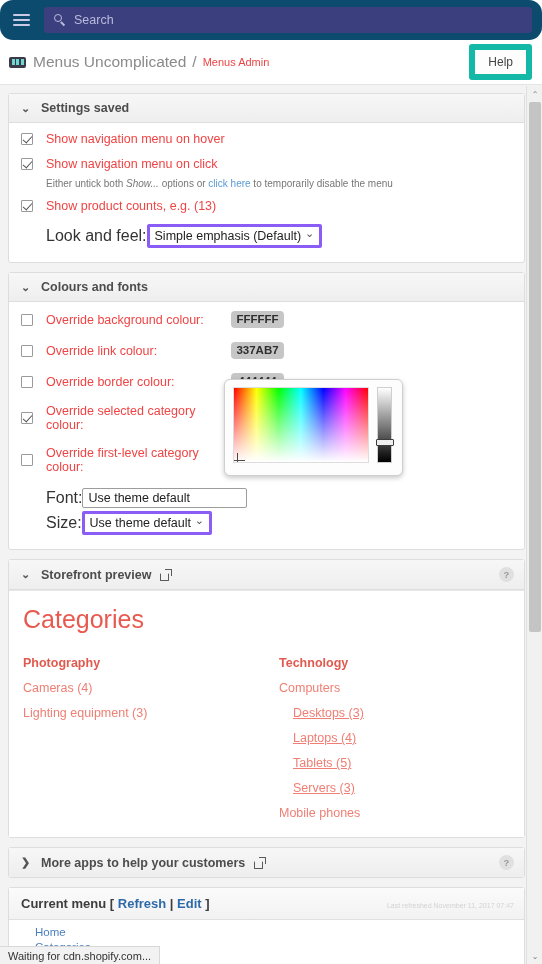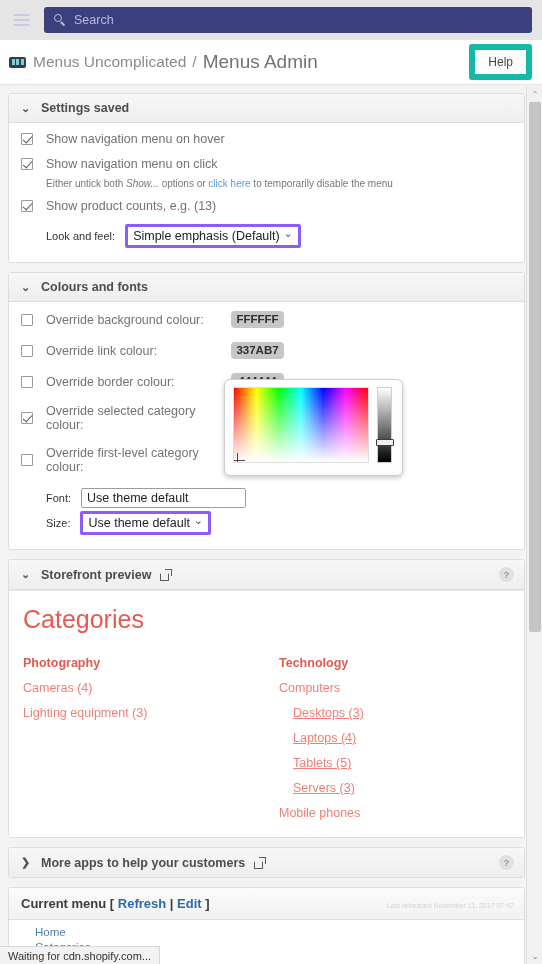--- a/index.html
+++ b/index.html
@@ -7,22 +7,22 @@
     margin: 0; padding: 0;
     width: 542px; height: 964px;
     overflow: hidden;
     background: #ffffff;
     font-family: "Liberation Sans", sans-serif;
   }
   .app { position: relative; width: 542px; height: 964px; overflow: hidden; }
 
   
   .topbar {
-    height: 40px; background: #e5e5e5;
-    display: flex; align-items: center; padding: 0 10px 0 8px;
+    height: 40px; background: #0c4a6e;
+    display: flex; align-items: center; padding: 0 10px 0 8px; border-radius: 13px;
   }
   .hamburger { width: 26px; height: 26px; display: flex; flex-direction: column;
     justify-content: center; align-items: center; gap: 3px; cursor: pointer; margin-right: 10px; }
   .hamburger span { display:block; width: 17px; height: 2px; background: #c9cbe4; border-radius: 1px; }
   .searchbox {
     flex: 1; height: 26px; background: #3b3f7d; border-radius: 3px;
     display: flex; align-items: center; padding: 0 10px; gap: 8px;
   }
   .search-ico { width: 12px; height: 12px; flex: 0 0 12px; position: relative; }
   .search-ico i { position:absolute; left:0; top:0; width: 8px; height: 8px; border: 1.6px solid #b9bbdd;
@@ -34,21 +34,21 @@
   
   .crumbbar {
     height: 45px; background: #ffffff; display: flex; align-items: center;
     padding: 0 10px 0 9px; border-bottom: 1px solid #e4e4e4;
   }
   .brand-ico { width: 17px; height: 11px; background: #3a3a4a; border-radius: 2px;
     display: flex; align-items: center; justify-content: center; gap: 1.5px; margin-right: 7px; flex: 0 0 17px; }
   .brand-ico em { display:block; width: 3px; height: 6px; background: #6fd6d0; }
   .crumb-app { color: #8a8a8a; font-size: 15.5px; }
   .crumb-sep { color: #8a8a8a; font-size: 15.5px; margin: 0 6px; }
-  .crumb-cur { color: #737373; font-size: 19px; }
+  .crumb-cur { color: #ef4444; font-size: 11px; }
   .help-btn {
     margin-left: auto; border: 6px solid #14b8a6; background: #fdfdfd; border-radius: 3px;
     padding: 5px 13px; font-size: 12px; color: #444; cursor: pointer;
   }
 
   
   .page { position: relative; background: #f3f3f3; height: 879px; padding: 8px 17px 0 8px; }
 
   .panel { background: #ffffff; border: 1px solid #dddddd; border-radius: 3px; margin-bottom: 9px; }
 
@@ -68,26 +68,26 @@
     color: #9a9a9a; font-size: 9.5px; font-weight: bold; display: flex; align-items: center;
     justify-content: center; cursor: pointer; }
 
   
   .panel-body { padding: 9px 12px 12px 12px; }
   .row { display: flex; align-items: center; margin-bottom: 11px; }
   .cb { width: 12px; height: 12px; border: 1px solid #9a9a9a; background: #fff; border-radius: 1px;
     margin-right: 13px; flex: 0 0 12px; position: relative; cursor: pointer; }
   .cb.on::after { content: ""; position: absolute; left: 3px; top: 0px; width: 4px; height: 8px;
     border: solid #555; border-width: 0 1.4px 1.4px 0; transform: rotate(42deg); }
-  .row-label { font-size: 12.5px; color: #737373; }
+  .row-label { font-size: 12.5px; color: #ef4444; }
   .hint { font-size: 10px; color: #777; margin: -4px 0 10px 25px; }
   .hint i { font-style: italic; }
   .hint a { color: #5a9ad4; text-decoration: none; }
   .inline-field { display: flex; align-items: center; margin: 3px 0 2px 25px; }
-  .fld-label { font-size: 11px; color: #333; margin-right: 10px; }
+  .fld-label { font-size: 16px; color: #333; margin-right: 0; }
   .sel {
     border: 3px solid #8b5cf6; background: #fff; font-size: 12.5px; color: #222;
     padding: 2px 18px 2px 5px; border-radius: 2px; position: relative; cursor: pointer;
     font-family: "Liberation Sans", sans-serif;
   }
   .sel::after { content: "⌄"; position: absolute; right: 5px; top: 0px; font-size: 11px; color: #555; }
 
   
   .crow { display: flex; align-items: center; margin-bottom: 14px; }
   .crow .row-label { width: 185px; }

